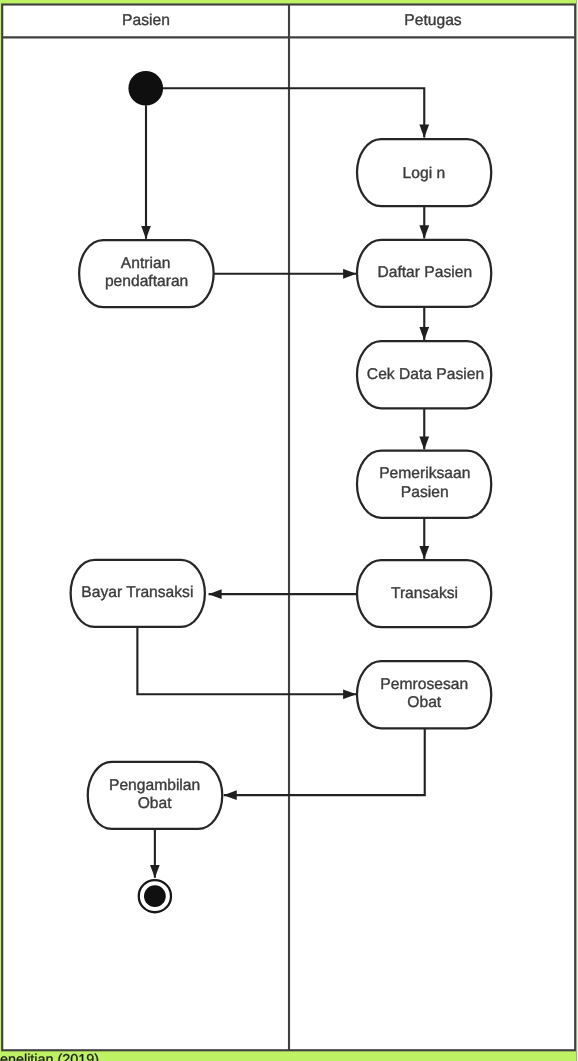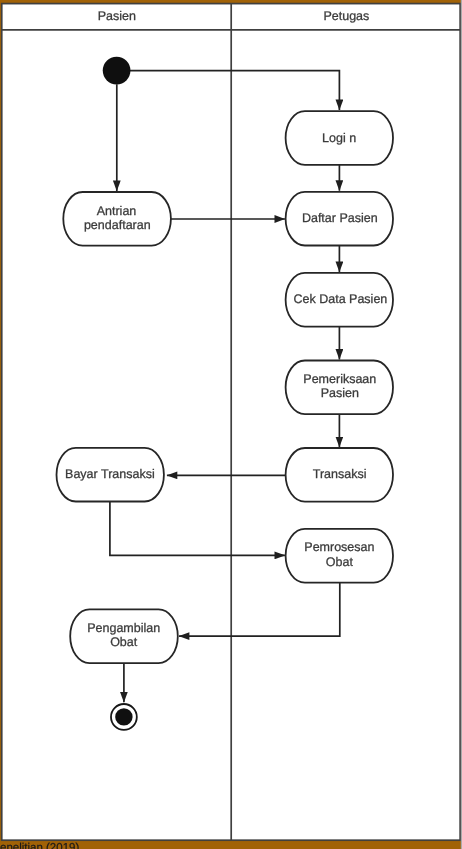--- a/index.html
+++ b/index.html
@@ -1,20 +1,20 @@
 <!DOCTYPE html>
 <html><head>
 <meta charset="utf-8">
 <title>Activity Diagram</title>
 <style>
   html,body{margin:0;padding:0;background:#ffffff;}
   body{width:462px;height:849px;overflow:hidden;
        font-family:"Liberation Sans",sans-serif;
        -webkit-font-smoothing:antialiased;text-rendering:geometricPrecision;}
-  #page{position:relative;width:462px;height:849px;background:#a16207;}
+  #page{position:relative;width:462px;height:849px;background:#bef264;}
   svg#diagram{position:absolute;left:0;top:0;width:462px;height:849px;display:block;}
   svg text{font-family:"Liberation Sans",sans-serif;}
   .lane-title{font-size:12.5px;fill:#3a3a3a;stroke:#3a3a3a;stroke-width:0.28px;paint-order:stroke fill;}
   .node-label{font-size:12.5px;fill:#3a3a3a;stroke:#3a3a3a;stroke-width:0.28px;paint-order:stroke fill;}
   #caption{position:absolute;left:0px;top:841.6px;font-size:11.5px;line-height:13px;
            color:#1a1a1a;white-space:nowrap;
            -webkit-text-stroke:0.22px #1a1a1a;}
 </style>
 </head>
 <body>

